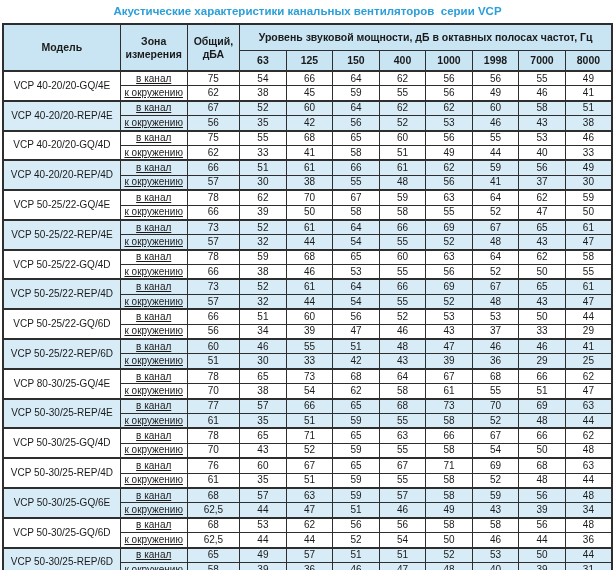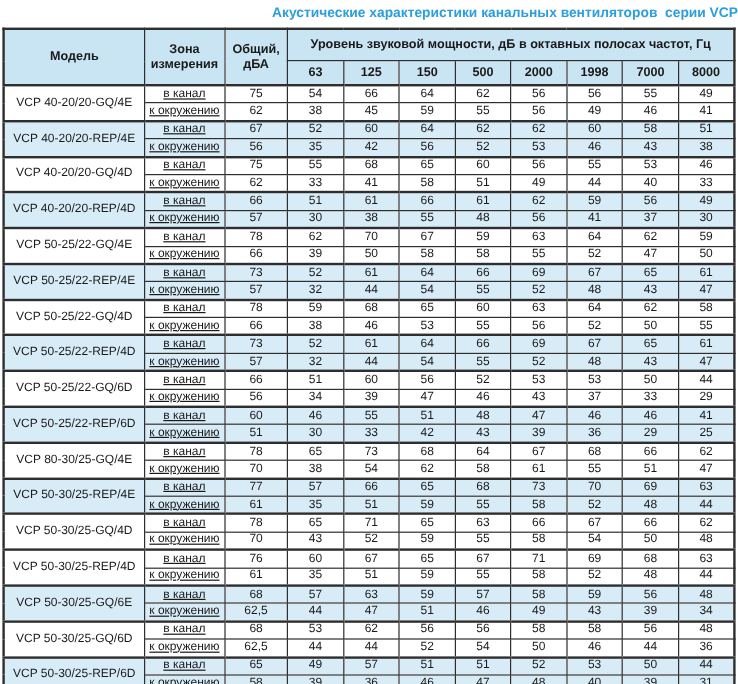--- a/index.html
+++ b/index.html
@@ -10,21 +10,21 @@
     font-family: "Liberation Sans", "DejaVu Sans", sans-serif;
     color: #1a1a1a;
   }
   .page {
     width: 615px;
     height: 570px;
     box-sizing: border-box;
     overflow: hidden;
   }
   .title {
-    text-align: right;
+    text-align: center;
     font-size: 11.5px;
     font-weight: bold;
     color: #2b9fd9;
     padding-top: 5px;
     padding-bottom: 6px;
     white-space: pre-wrap;
   }
   table.acoustic {
     border-collapse: collapse;
     table-layout: fixed;
@@ -89,22 +89,22 @@
       <tr class="h1">
         <th rowspan="2">Модель</th>
         <th rowspan="2">Зона измерения</th>
         <th rowspan="2">Общий, дБА</th>
         <th colspan="8">Уровень звуковой мощности, дБ в октавных полосах частот, Гц</th>
       </tr>
       <tr class="h2">
         <th>63</th>
         <th>125</th>
         <th>150</th>
-        <th>500</th>
-        <th>2000</th>
+        <th>400</th>
+        <th>1000</th>
         <th>1998</th>
         <th>7000</th>
         <th>8000</th>
       </tr>
     </thead>
     <tbody>
         <tr class=" group-start">
           <td class="model" rowspan="2">VCP 40-20/20-GQ/4E</td>
           <td class="zone">в канал</td>
           <td class="total">75</td>

